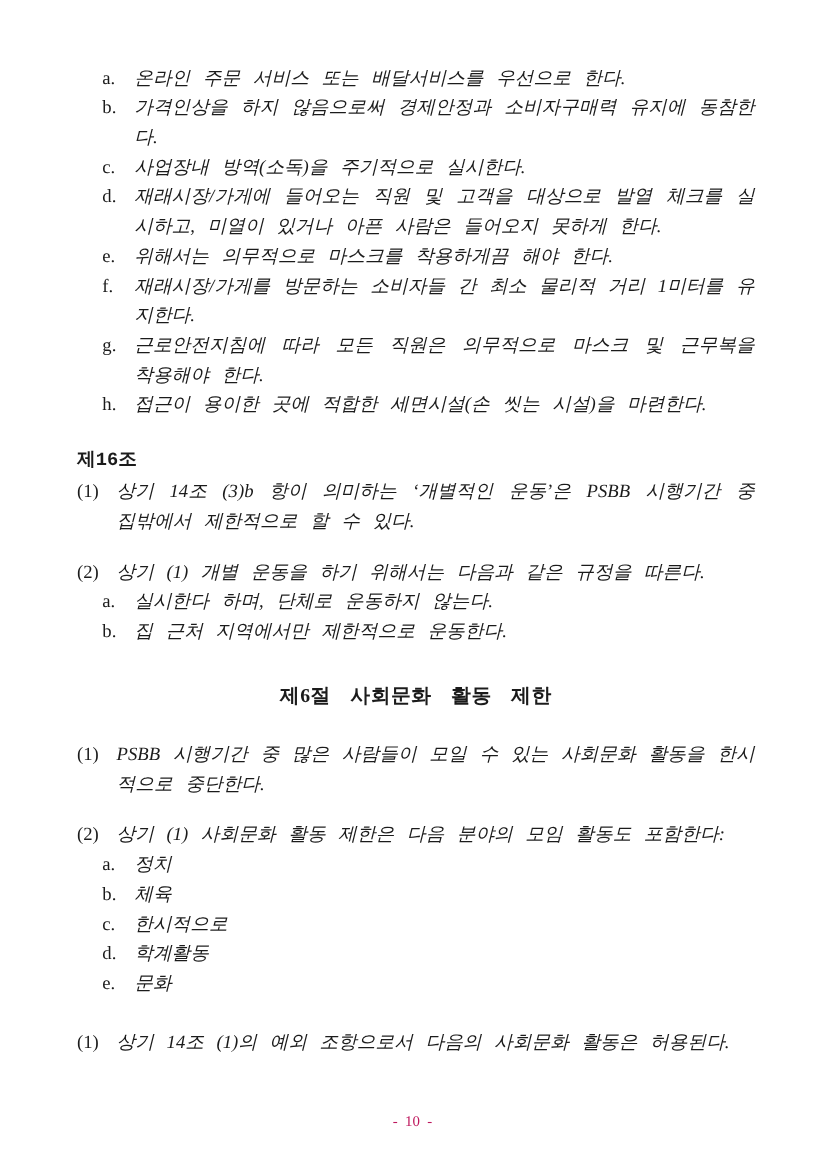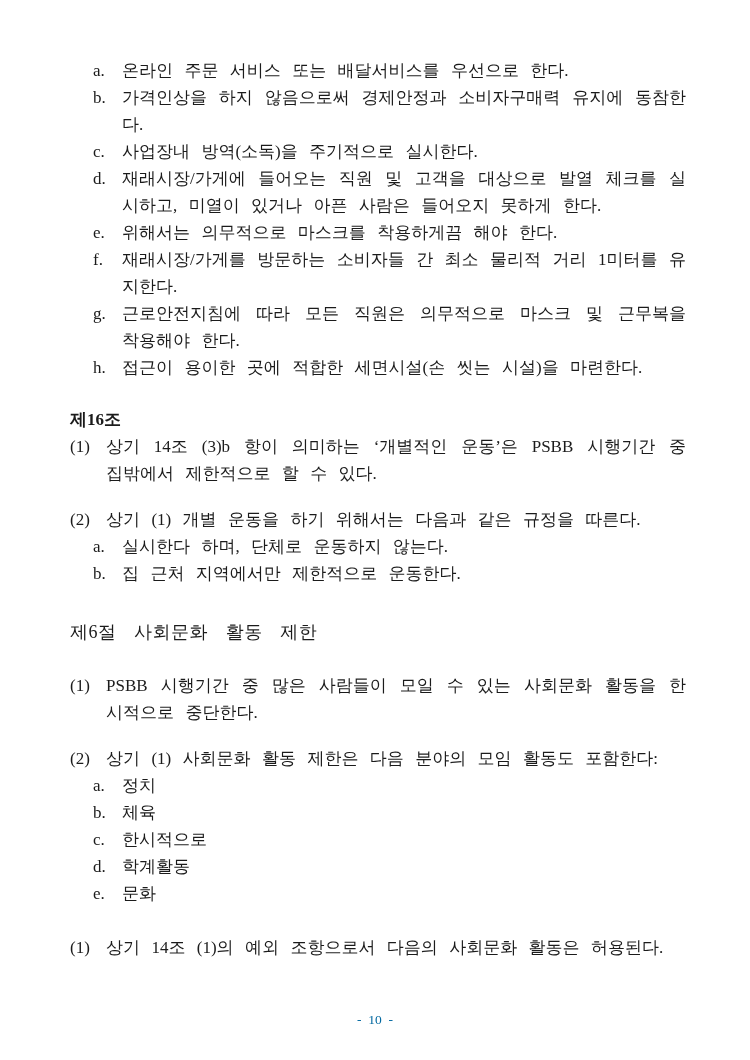--- a/index.html
+++ b/index.html
@@ -36,43 +36,45 @@
   }
   .alpha {
     margin-left: 23px;
   }
   .alpha .marker {
     width: 29px;
   }
   .para .text {
     flex: 1;
     text-align: justify;
+    font-style: italic;
   }
   .article-title {
     font-weight: bold;
+    font-family: Liberation Mono, monospace;
   }
   .section-heading {
-    text-align: left;
-    font-weight: normal;
+    text-align: center;
+    font-weight: bold;
     font-size: 18px;
     word-spacing: 0.7em;
     letter-spacing: 0.5px;
   }
   .gap {
     width: 100%;
   }
   .footer {
     position: absolute;
     left: 0;
     right: 0;
     bottom: 33px;
     text-align: center;
     font-size: 13.5px;
     line-height: 14px;
-    color: #0369a1;
+    color: #be185d;
     word-spacing: 0.25em;
   }
 </style>
 </head>
 <body>
 
 <div class="page">
   <div class="doc-body">
       <div class="para alpha">
         <span class="marker">a.</span>

